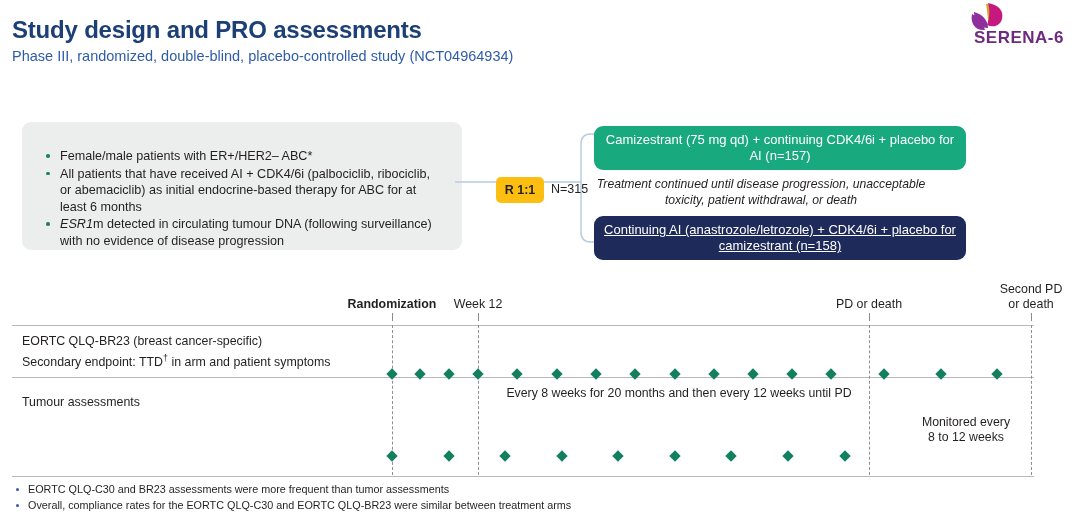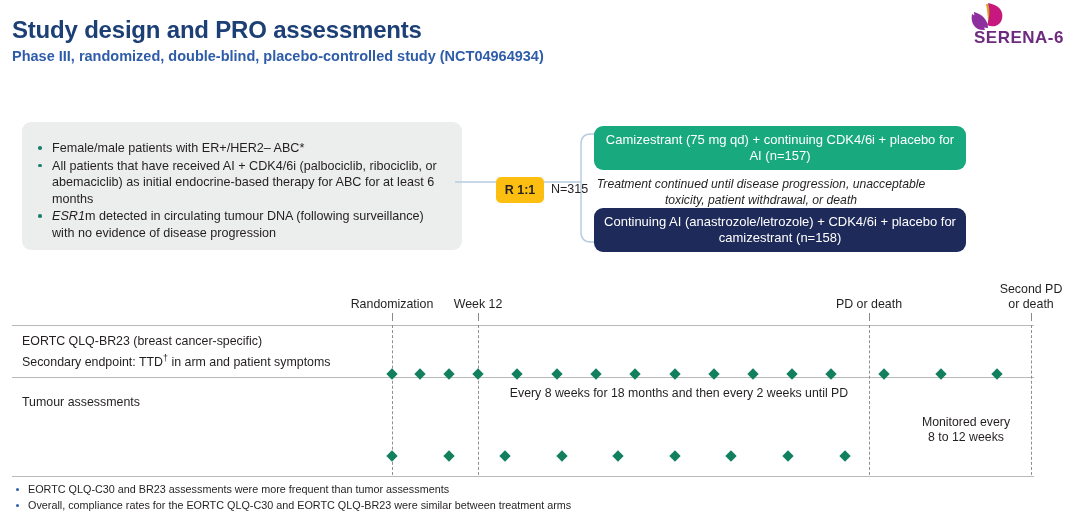--- a/index.html
+++ b/index.html
@@ -12,36 +12,36 @@
     position:relative;
   }
   
   #title{
     position:absolute;left:12px;top:16px;
     font-size:24px;font-weight:bold;color:#1c3f76;
     letter-spacing:-0.2px;
   }
   #subtitle{
     position:absolute;left:12px;top:48px;
-    font-size:14.5px;font-weight:bold;color:#2f5ca8;
+    font-size:14.5px;font-weight:normal;color:#2f5ca8;
   }
   
   #logo{position:absolute;right:8px;top:2px;width:120px;height:48px;}
   #logo .mark{position:absolute;left:14px;top:0px;}
   #logo .wordmark{
     position:absolute;left:22px;top:26px;
     font-size:17px;font-weight:bold;color:#6d2a7e;
     letter-spacing:0.5px;
   }
   
   #pop-box{
     position:absolute;left:22px;top:122px;width:440px;height:128px;
     background:#eceded;border-radius:9px;
   }
-  #pop-box ul{margin:4px;padding:14px 12px 0 26px;list-style:none;}
+  #pop-box ul{margin:12px;padding:14px 12px 0 26px;list-style:none;}
   #pop-box li{
     position:relative;font-size:12.6px;line-height:16.6px;color:#231f20;
     margin-bottom:1px;
   }
   #pop-box li:before{
     content:"";position:absolute;left:-14px;top:6px;
     width:3.5px;height:3.5px;background:#1b7f6b;border-radius:50%;
   }
   .ital{font-style:italic;}
   
@@ -58,21 +58,21 @@
     font-size:12.5px;font-weight:normal;color:#231f20;
   }
   
   .armbox{
     position:absolute;left:594px;width:372px;height:44px;
     border-radius:9px;color:#ffffff;font-size:13px;line-height:16px;
     display:flex;align-items:center;justify-content:center;text-align:center;
     padding:0 8px;box-sizing:border-box;
   }
   #arm-exp{top:126px;background:#19a97f;}
-  #arm-ctl{top:208px;background:#1e2a5a;}
+  #arm-ctl{top:216px;background:#1e2a5a;text-decoration:underline;}
   #arm-note{
     position:absolute;left:594px;top:176px;width:334px;
     font-size:12.2px;line-height:16px;font-style:italic;color:#231f20;
     text-align:center;
   }
   
   .tl-label{
     position:absolute;font-size:12.4px;color:#231f20;text-align:center;
     white-space:pre;line-height:14.5px;
   }
@@ -155,21 +155,21 @@
   </svg>
 </div>
 
 <div id="rbox">R 1:1</div>
 <div id="nlabel">N=315</div>
 
 <div id="arm-exp" class="armbox">Camizestrant (75 mg qd) + continuing CDK4/6i + placebo for AI (n=157)</div>
 <div id="arm-note">Treatment continued until disease progression, unacceptable toxicity, patient withdrawal, or death</div>
 <div id="arm-ctl" class="armbox">Continuing AI (anastrozole/letrozole) + CDK4/6i + placebo for camizestrant (n=158)</div>
 
-<div class="tl-label" style="left:332px;top:297px;width:120px;">Randomization</div>
+<div class="tl-label" style="left:332px;top:297px;width:120px;font-weight:bold;">Randomization</div>
 <div class="tl-label" style="left:428px;top:297px;width:100px;">Week 12</div>
 <div class="tl-label" style="left:809px;top:297px;width:120px;">PD or death</div>
 <div class="tl-label" style="left:976px;top:282px;width:110px;">Second PD
 or death</div>
 
 <div class="tl-tick" style="left:392px;"></div>
 <div class="tl-tick" style="left:478px;"></div>
 <div class="tl-tick" style="left:869px;"></div>
 <div class="tl-tick" style="left:1031px;"></div>
 
@@ -180,21 +180,21 @@
     <div class="rowlabel">
       <div>EORTC QLQ-BR23 (breast cancer-specific)</div>
       <div><span>Secondary endpoint: TTD</span><sup>†</sup><span> in arm and patient symptoms</span></div>
     </div>
   </div>
 
   <div class="row" id="row3">
     <div class="rowlabel">
       <div>Tumour assessments</div>
     </div>
-    <div class="annot" style="left:472px;top:8px;width:390px;">Every 8 weeks for 18 months and then every 2 weeks until PD</div>
+    <div class="annot" style="left:472px;top:8px;width:390px;">Every 8 weeks for 20 months and then every 12 weeks until PD</div>
     <div class="annot" style="left:884px;top:6px;width:140px;margin-top:31px;">Monitored every
 8 to 12 weeks</div>
   </div>
 
 </div>
 
 <div class="vdash" style="left:392px;"></div>
 <div class="vdash" style="left:478px;"></div>
 <div class="vdash" style="left:869px;"></div>
 <div class="vdash" style="left:1031px;"></div>

